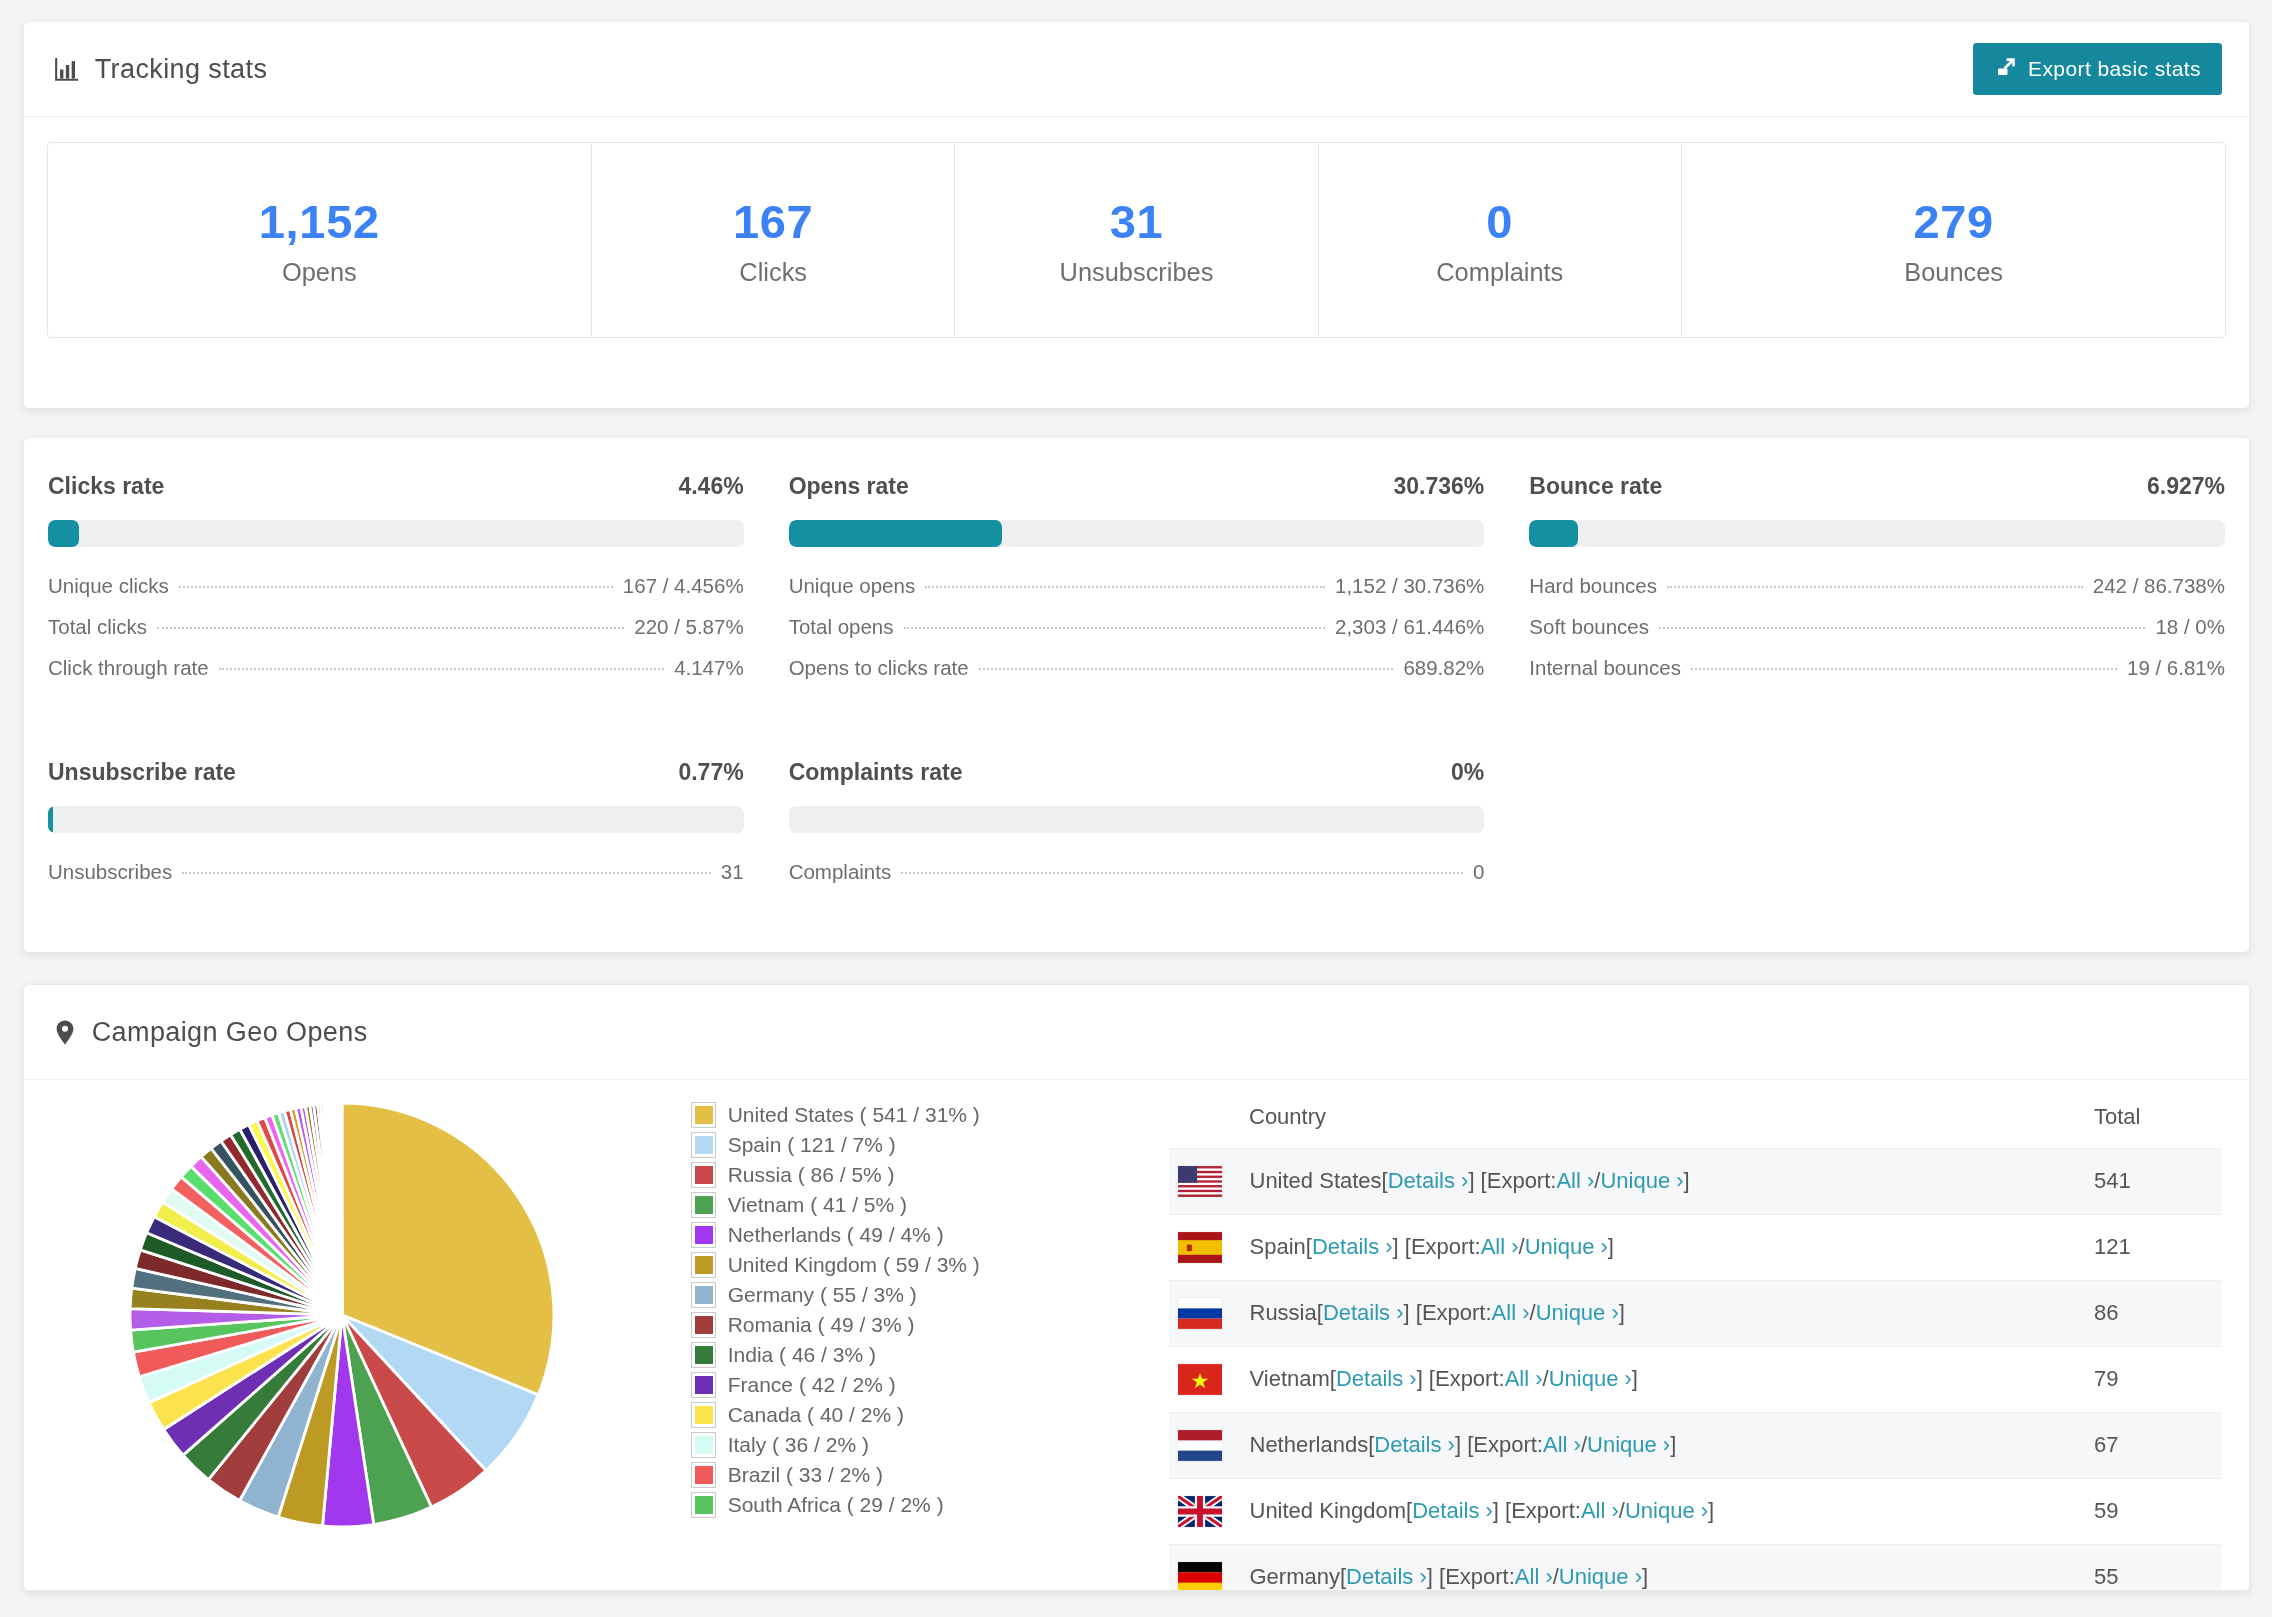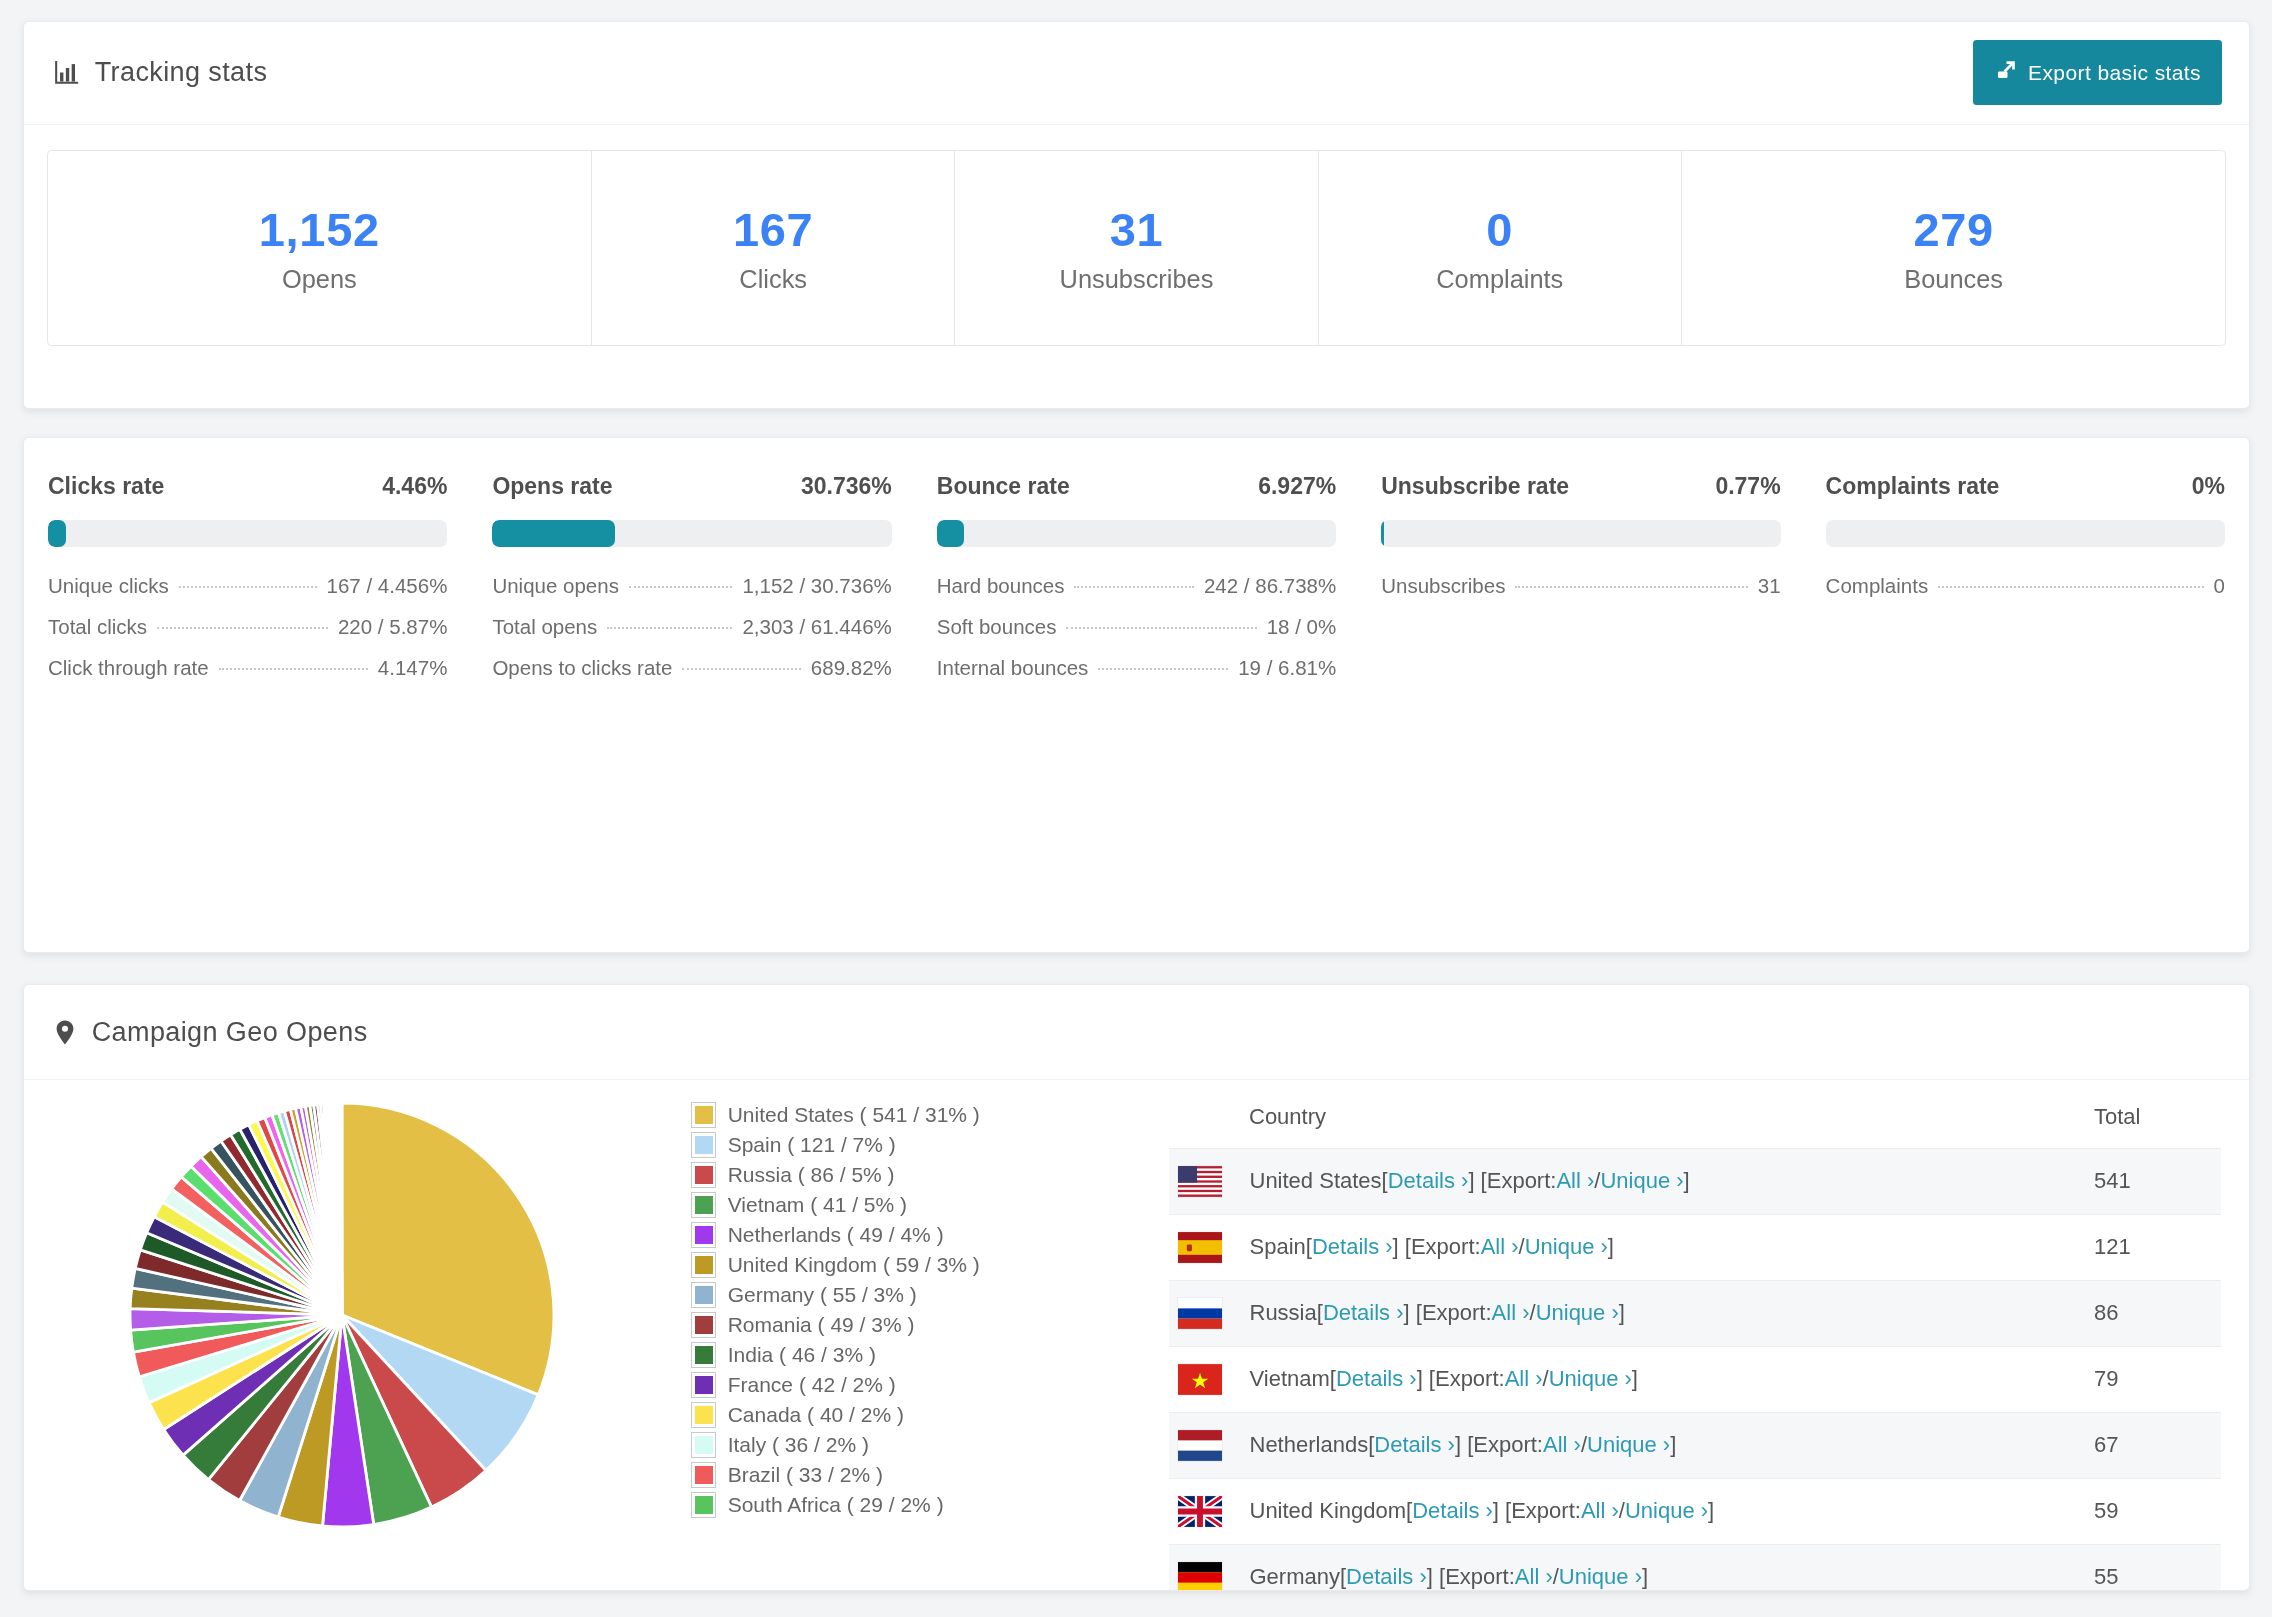--- a/index.html
+++ b/index.html
@@ -9,33 +9,33 @@
   .card { margin:0 23px; background:#fff; border:0.7px solid #e8eaed; border-radius:5.6px;
           box-shadow:0 2.8px 7px rgba(60,64,72,.10); }
   .card-header { display:flex; justify-content:space-between; align-items:center;
                  padding:18.4px 27px; border-bottom:1.4px solid #f0f1f2; min-height:95px; }
   .card-title { display:flex; align-items:center; gap:12.7px; font-size:27px; color:#4d4d4d; letter-spacing:0.4px; }
   .card-title svg { display:block; }
 
   
   .card1 { margin-top:21px; height:388px; }
   .btn-export { display:flex; align-items:center; gap:10px; background:#16889e; color:#fff;
-                border:none; border-radius:3.5px; padding:0 21px; height:65px; font-size:21px;
+                border:none; border-radius:3.5px; padding:0 21px; height:52px; font-size:21px;
                 font-family:inherit; cursor:pointer; letter-spacing:0.4px; }
   .stats-row { margin:25.4px 22.6px; border:0.7px solid #e4e6e9; border-radius:4.2px; height:196px; display:flex; }
   .stat-cell { flex:1; display:flex; flex-direction:column; justify-content:center; align-items:center; gap:8.5px;
                border-left:0.7px solid #e4e6e9; }
   .stat-cell:first-child { border-left:none; flex:1.5; }
   .stat-cell:last-child { flex:1.5; }
   .stat-value { font-size:47px; font-weight:bold; color:#3b82f6; letter-spacing:0.7px; }
   .stat-label { font-size:25.4px; color:#6f6f6f; }
 
   
   .card2 { margin-top:28px; height:516px; padding:35px 24px; display:grid;
-           grid-template-columns:repeat(5,1fr); column-gap:45px; row-gap:62px; align-content:start; }
+           grid-template-columns:repeat(3,1fr); column-gap:45px; row-gap:62px; align-content:start; }
   .rate-head { display:flex; justify-content:space-between; align-items:baseline;
                font-size:23px; font-weight:bold; color:#4f4f4f; }
   .bar { margin-top:20px; height:27px; background:#edeff1; border-radius:7px; overflow:hidden; }
   .bar-fill { height:100%; background:#1590a3; border-radius:7px; }
   .rate-rows { margin-top:27px; }
   .rate-row { display:flex; align-items:baseline; height:41px; font-size:20.5px; color:#6e6e6e; }
   .leader { flex:1; border-bottom:2.1px dotted #c7c7c7; margin:0 10px; transform:translateY(-5px); }
 
   
   .card3 { margin-top:31px; height:607px; overflow:hidden; }

